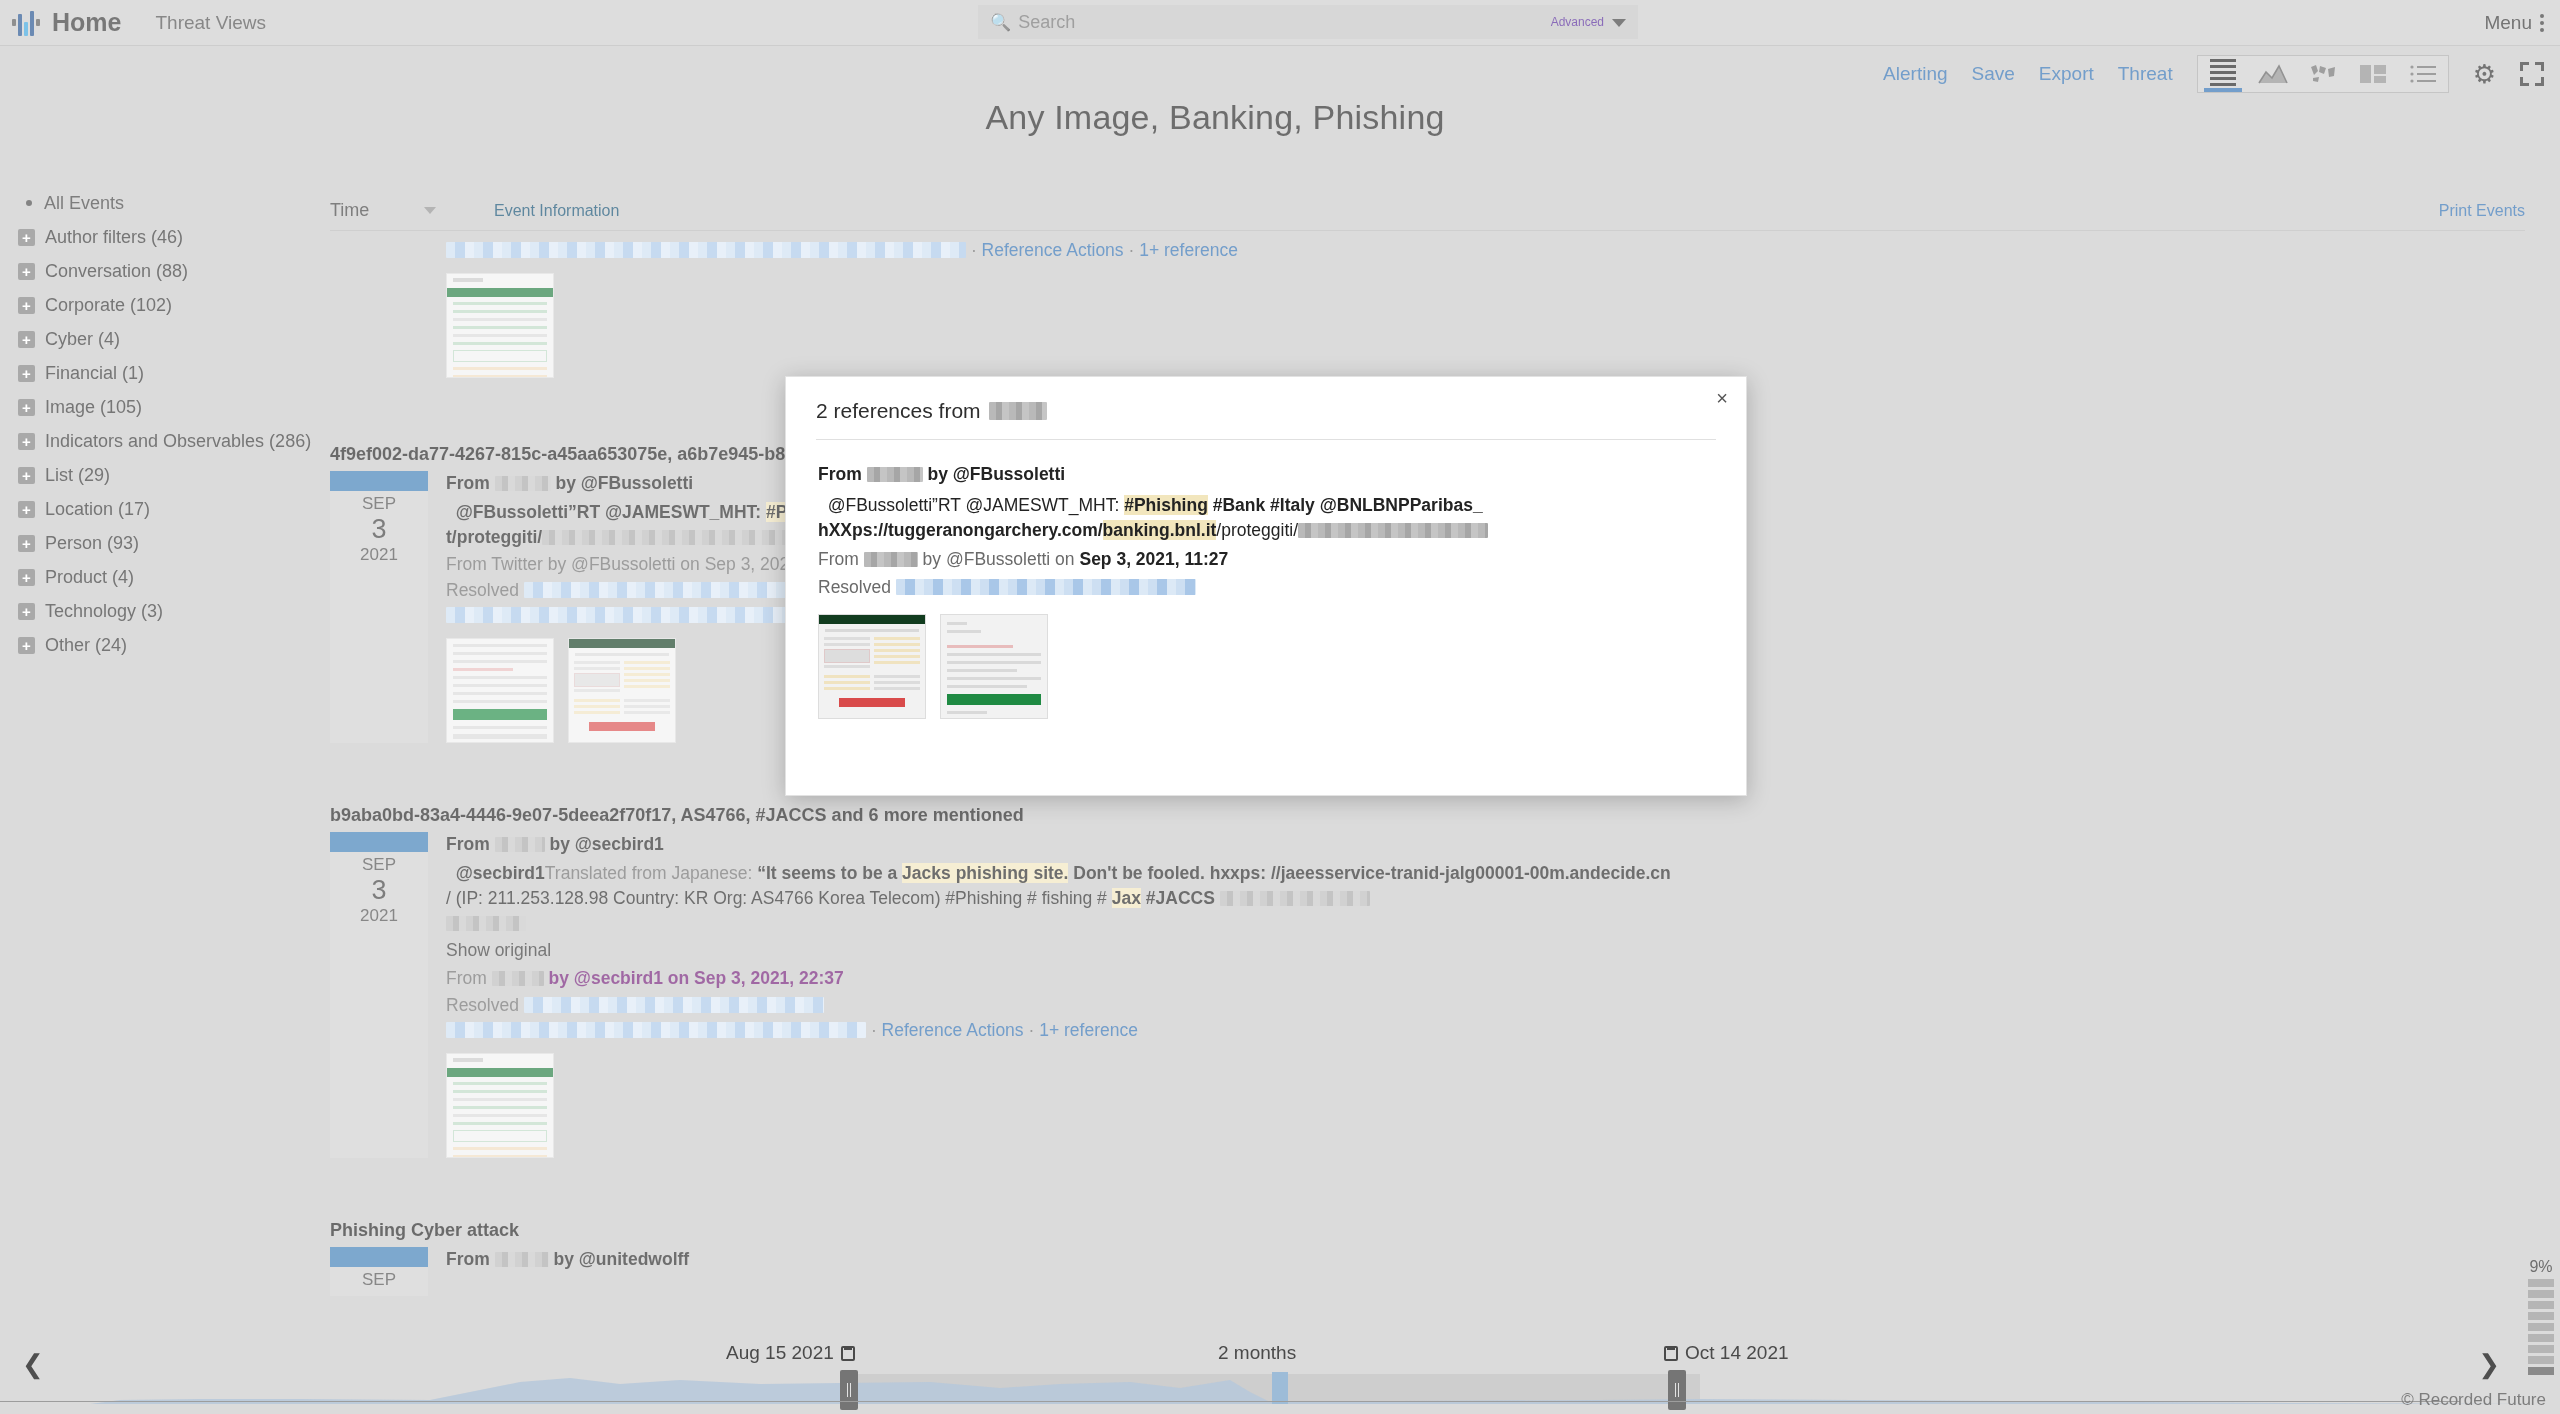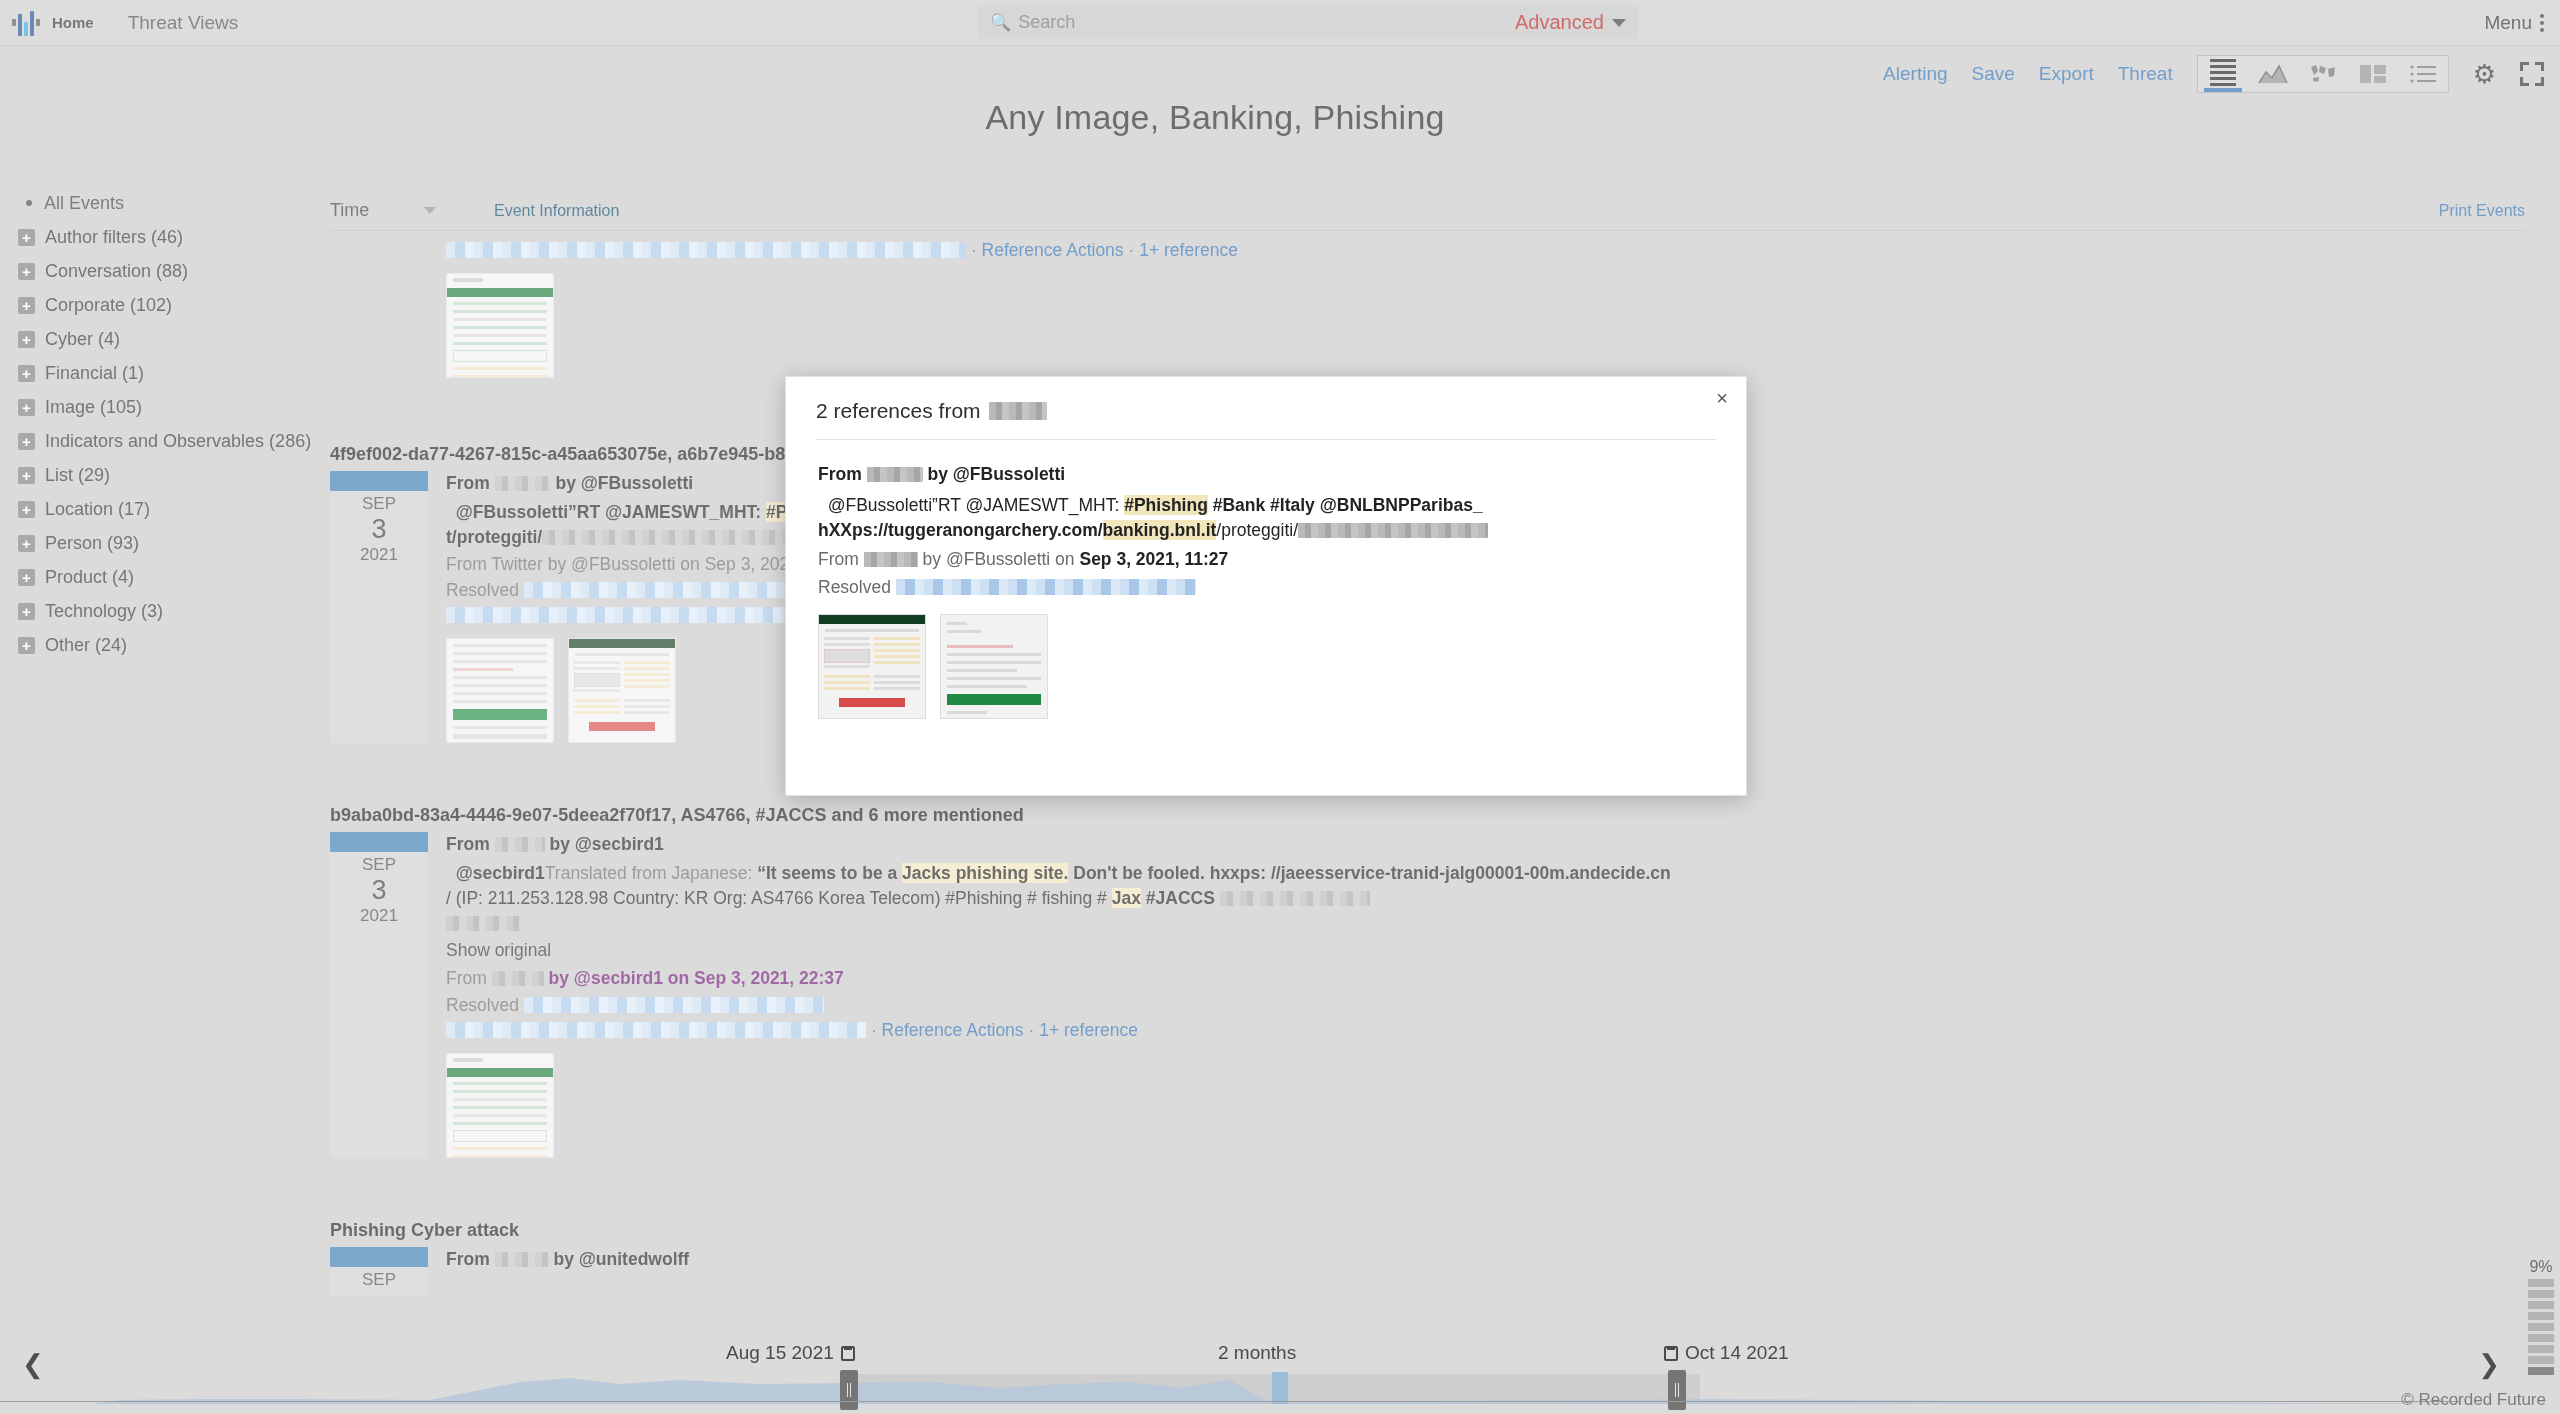--- a/index.html
+++ b/index.html
@@ -18,31 +18,31 @@
     display: flex; align-items: center;
   }
   .logo { display: flex; align-items: flex-end; gap: 2px; margin-left: 12px; height: 26px; }
   .logo i { display: block; width: 4px; background: #2b6cb0; border-radius: 1px; }
   .logo i.d1 { height: 7px;  background:#555; align-self:center;}
   .logo i.d2 { height: 22px; background:#1f4e8c; }
   .logo i.d3 { height: 14px; background:#39a3dc; }
   .logo i.d4 { height: 25px; background:#1f4e8c; }
   .logo i.d5 { height: 7px;  background:#555; align-self:center;}
   .nav-home {
-    font-size: 15px; font-weight: bold; color: #333; margin-left: 12px;
+    font-size: 25px; font-weight: bold; color: #333; margin-left: 12px;
   }
   .nav-link { font-size: 19px; color: #4a4a4a; margin-left: 34px; }
 
   .searchwrap {
     position: absolute; left: 978px; top: 5px; width: 660px; height: 34px;
     background: #c2c2c2; display: flex; align-items: center; padding: 0 12px;
   }
   .search-icon { font-size: 17px; color: #3d3d3d; font-weight: bold; margin-right: 7px; }
   .search-ph { font-size: 18px; color: #6e6e6e; flex: 1; }
-  .advanced { font-size: 20px; color: #b91c1c; }
+  .advanced { font-size: 12px; color: #4c1d95; }
   .caret-d { display:inline-block; width:0;height:0;
     border-left:7px solid transparent;border-right:7px solid transparent;
     border-top:8px solid #3a3a3a; margin-left:8px; vertical-align: middle; }
 
   .menu-right { position: absolute; right: 16px; top: 12px; display:flex; align-items:center; gap:8px;}
   .menu-label { font-size: 19px; color: #2c2c2c; }
   .kebab { display:flex; flex-direction:column; gap:3px; }
   .kebab b { display:block; width:4px;height:4px;border-radius:50%;background:#333; }
 
   

